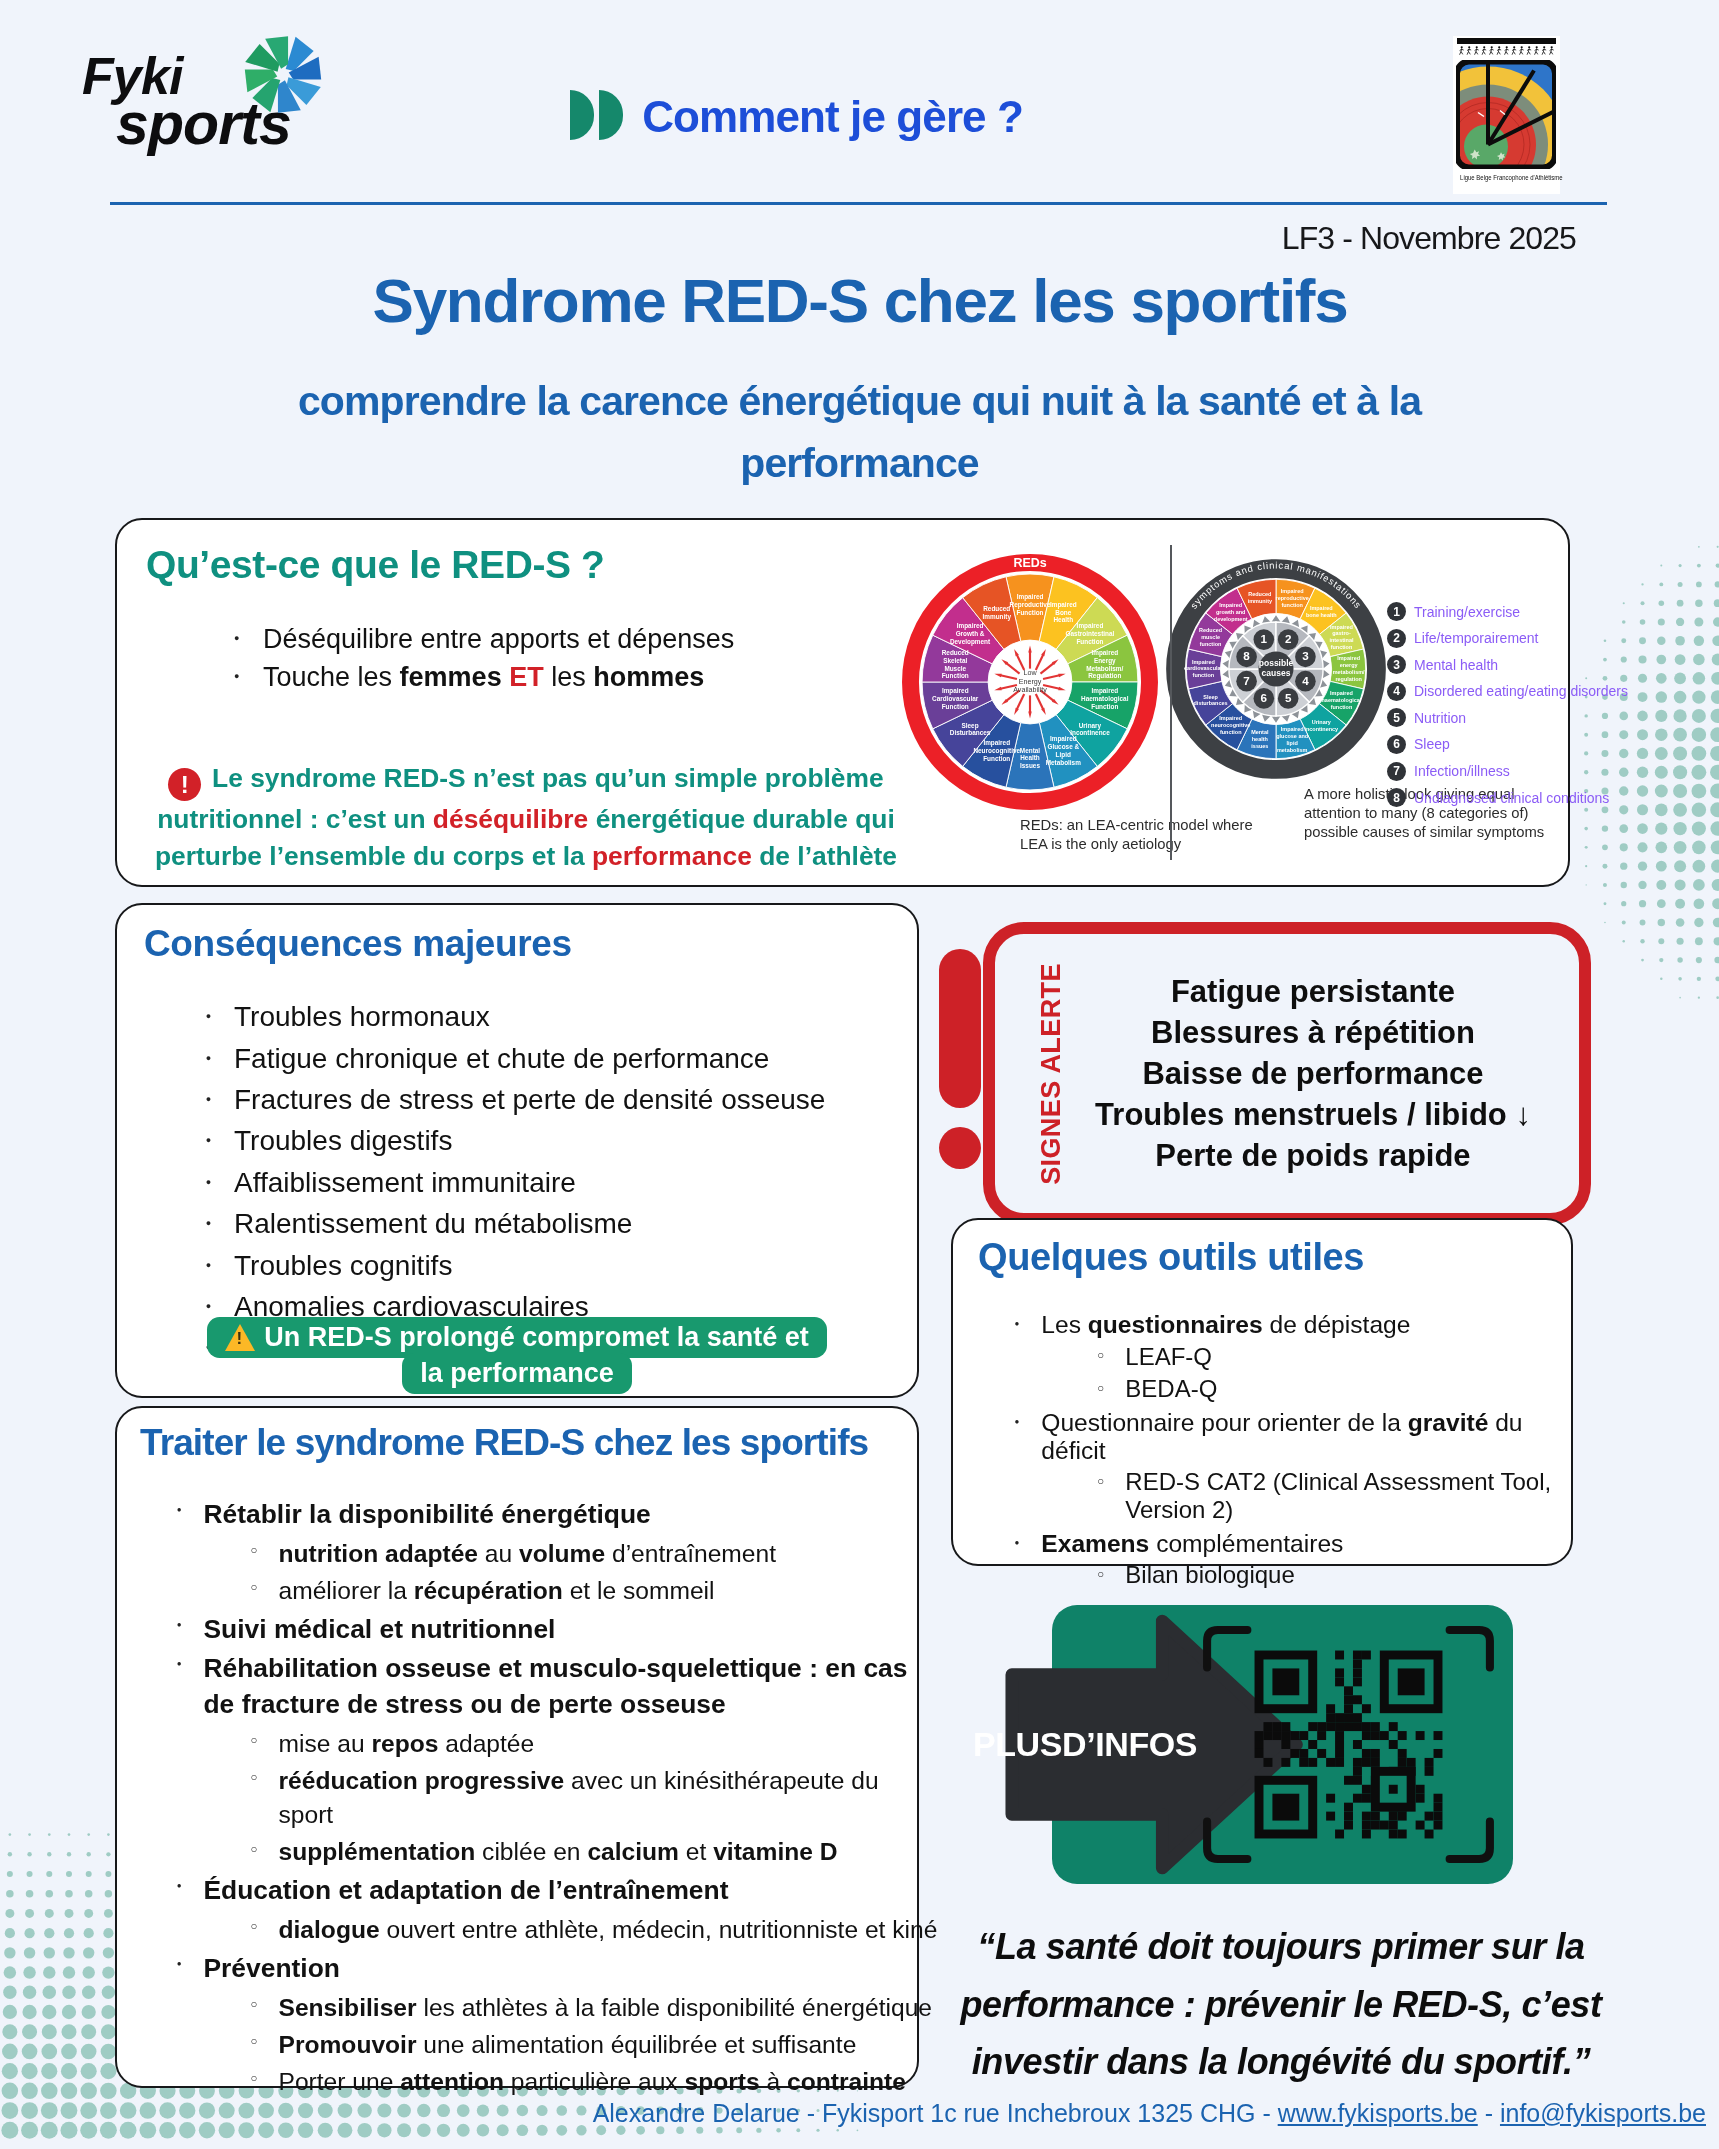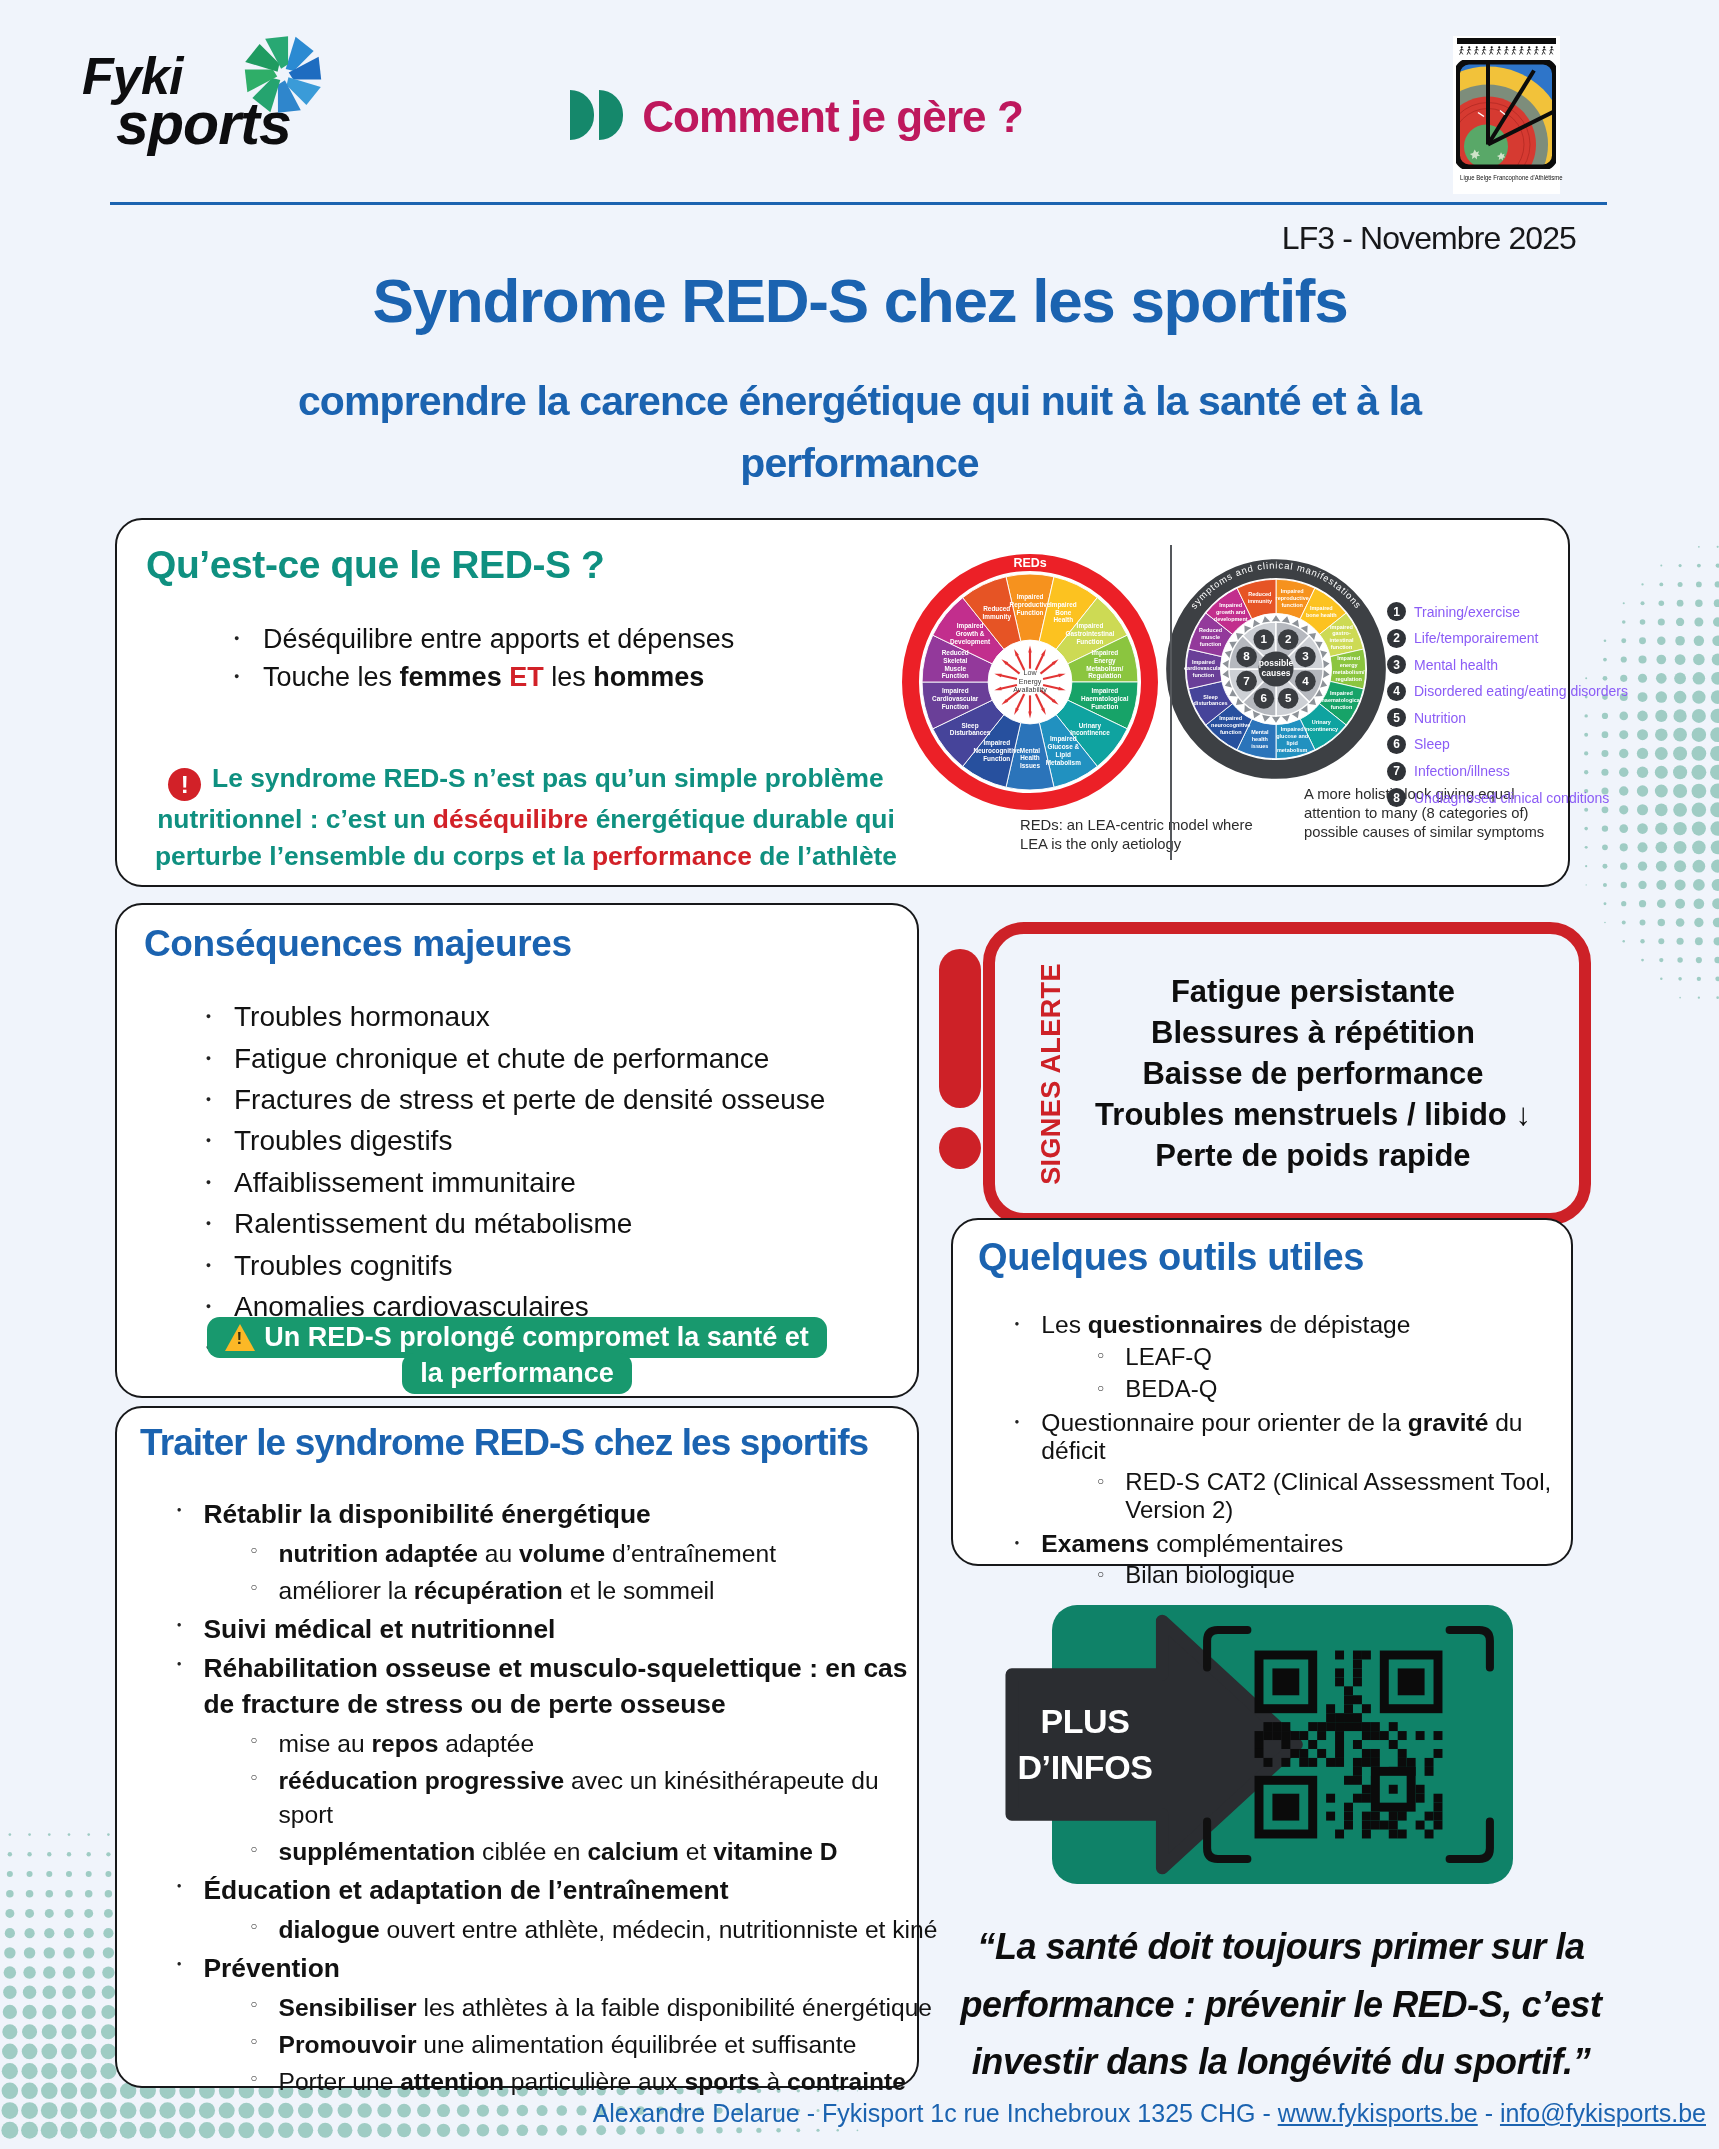--- a/index.html
+++ b/index.html
@@ -14,21 +14,21 @@
   .h-teal{color:#0f9080;font-weight:700}
   .b{font-weight:700}
   .red{color:#d22128}
   .link{text-decoration:underline;cursor:pointer}
 
   
   #logo-text{line-height:.86;font-style:italic;font-weight:700;color:#0d0d0f;letter-spacing:-0.9px}
   #logo-fyki{font-size:52px}
   #logo-sports{font-size:59px;margin-left:34px}
   #tagline{display:flex;align-items:center;gap:19.7px}
-  #tagline-text{font-size:44px;font-weight:700;letter-spacing:-0.9px;color:#be185d}
+  #tagline-text{font-size:44px;font-weight:700;letter-spacing:-0.9px;color:#1d4ed8}
   .halfdisc{width:24px;height:50px;background:#15886b;border-radius:0 25px 25px 0;display:inline-block}
   .halfdisc+.halfdisc{margin-left:4.5px}
   #header-rule{left:110px;top:202px;width:1497px;height:2.7px;background:#1b63b0;z-index:1}
   #edition{left:1030px;top:220px;width:546px;text-align:right;font-size:32px;color:#17181a;letter-spacing:-0.9px}
 
   #page-title{left:0;top:265px;width:1720px;text-align:center;font-size:62px;font-weight:700;color:#1b63b0;letter-spacing:-1.3px}
   #page-subtitle{left:179px;top:371px;width:1361px;text-align:center;font-size:41px;font-weight:700;color:#1b63b0;letter-spacing:-0.9px;line-height:1.5}
 
   
   #box-what{left:115px;top:518px;width:1451px;height:365px}
@@ -83,21 +83,21 @@
   #box-treat{left:115px;top:1406px;width:800px;height:678px}
   #treat-heading{position:absolute;left:23px;top:14.3px;font-size:37px;letter-spacing:-0.9px}
   #treat-list{left:12.5px;top:75px;width:768px}
   #treat-list>li{font-size:26.4px;line-height:1.36;margin-bottom:3.6px}
   #treat-list ul li{padding-left:75px;font-size:24.6px;line-height:1.4;margin-bottom:2.7px}
   #treat-list ul li::before{left:47px}
 
   
   #qr-panel{left:1052px;top:1605px;width:461px;height:279px;background:#0f8268;border-radius:25px;z-index:2}
   #arrow-svg{left:1001px;top:1601px;z-index:3}
-  #arrow-label{left:1010px;top:1677px;width:150px;height:136px;z-index:4;display:flex;flex-direction:column;align-items:center;justify-content:center}
+  #arrow-label{left:1010px;top:1677px;width:150px;height:136px;z-index:4;display:flex;align-items:center;justify-content:center}
   #arrow-label div{color:#fff;font-size:34px;font-weight:700;line-height:1.35;letter-spacing:-0.4px}
   #qr-svg{left:1198px;top:1621px;z-index:3}
 
   
   #quote{left:945px;top:1918px;width:672px;text-align:center;font-size:36px;font-weight:700;font-style:italic;color:#0d0d0d;line-height:1.6;letter-spacing:-0.4px}
   #footer{left:546px;top:2099px;width:1160px;text-align:right;font-size:25px;color:#1b63b0;z-index:2}
 
   .dots-svg{position:absolute;z-index:0}
 
   

